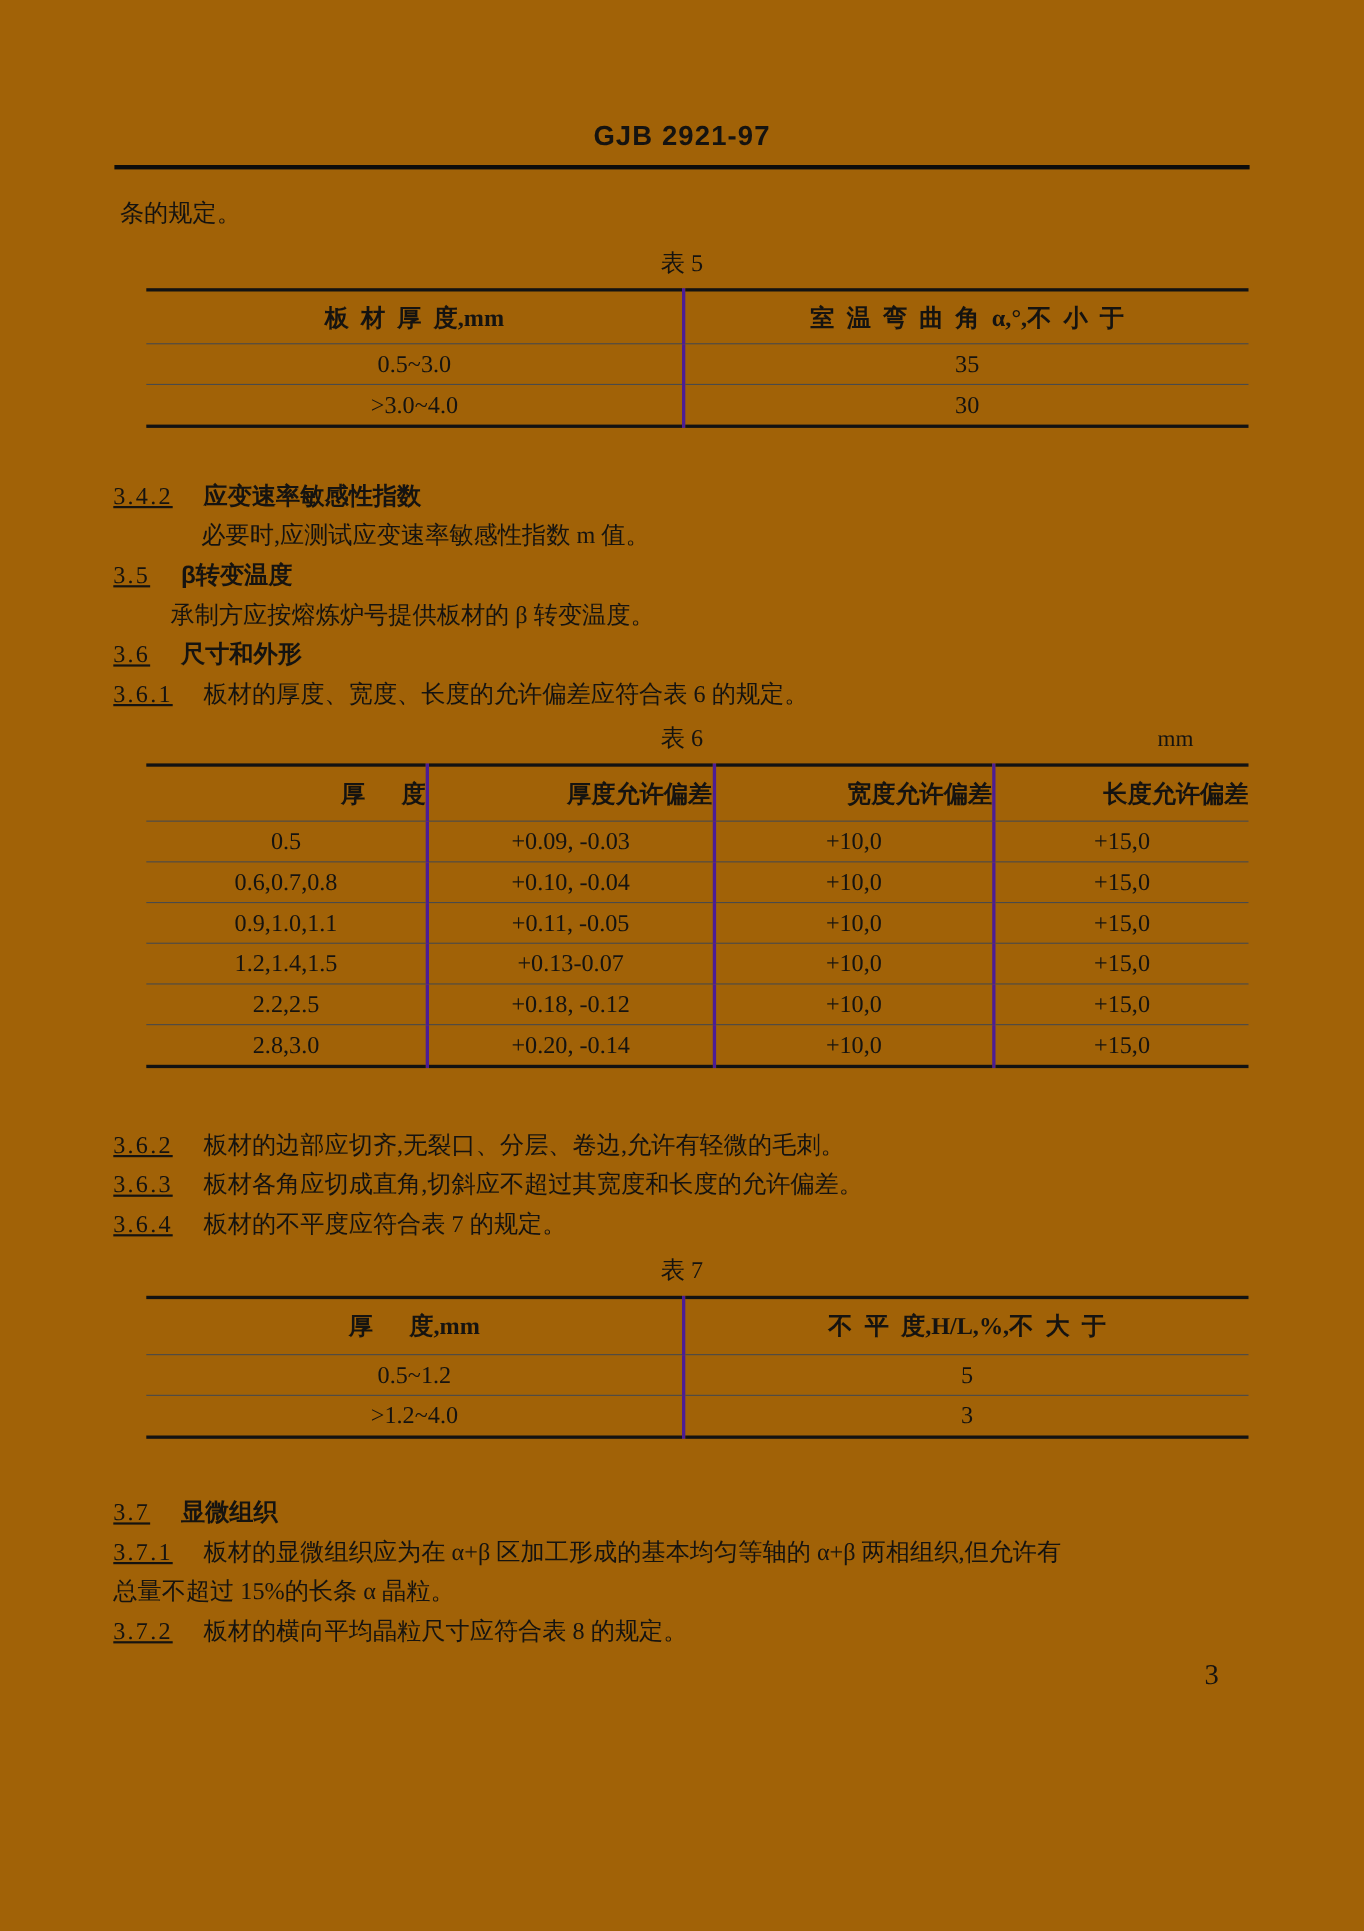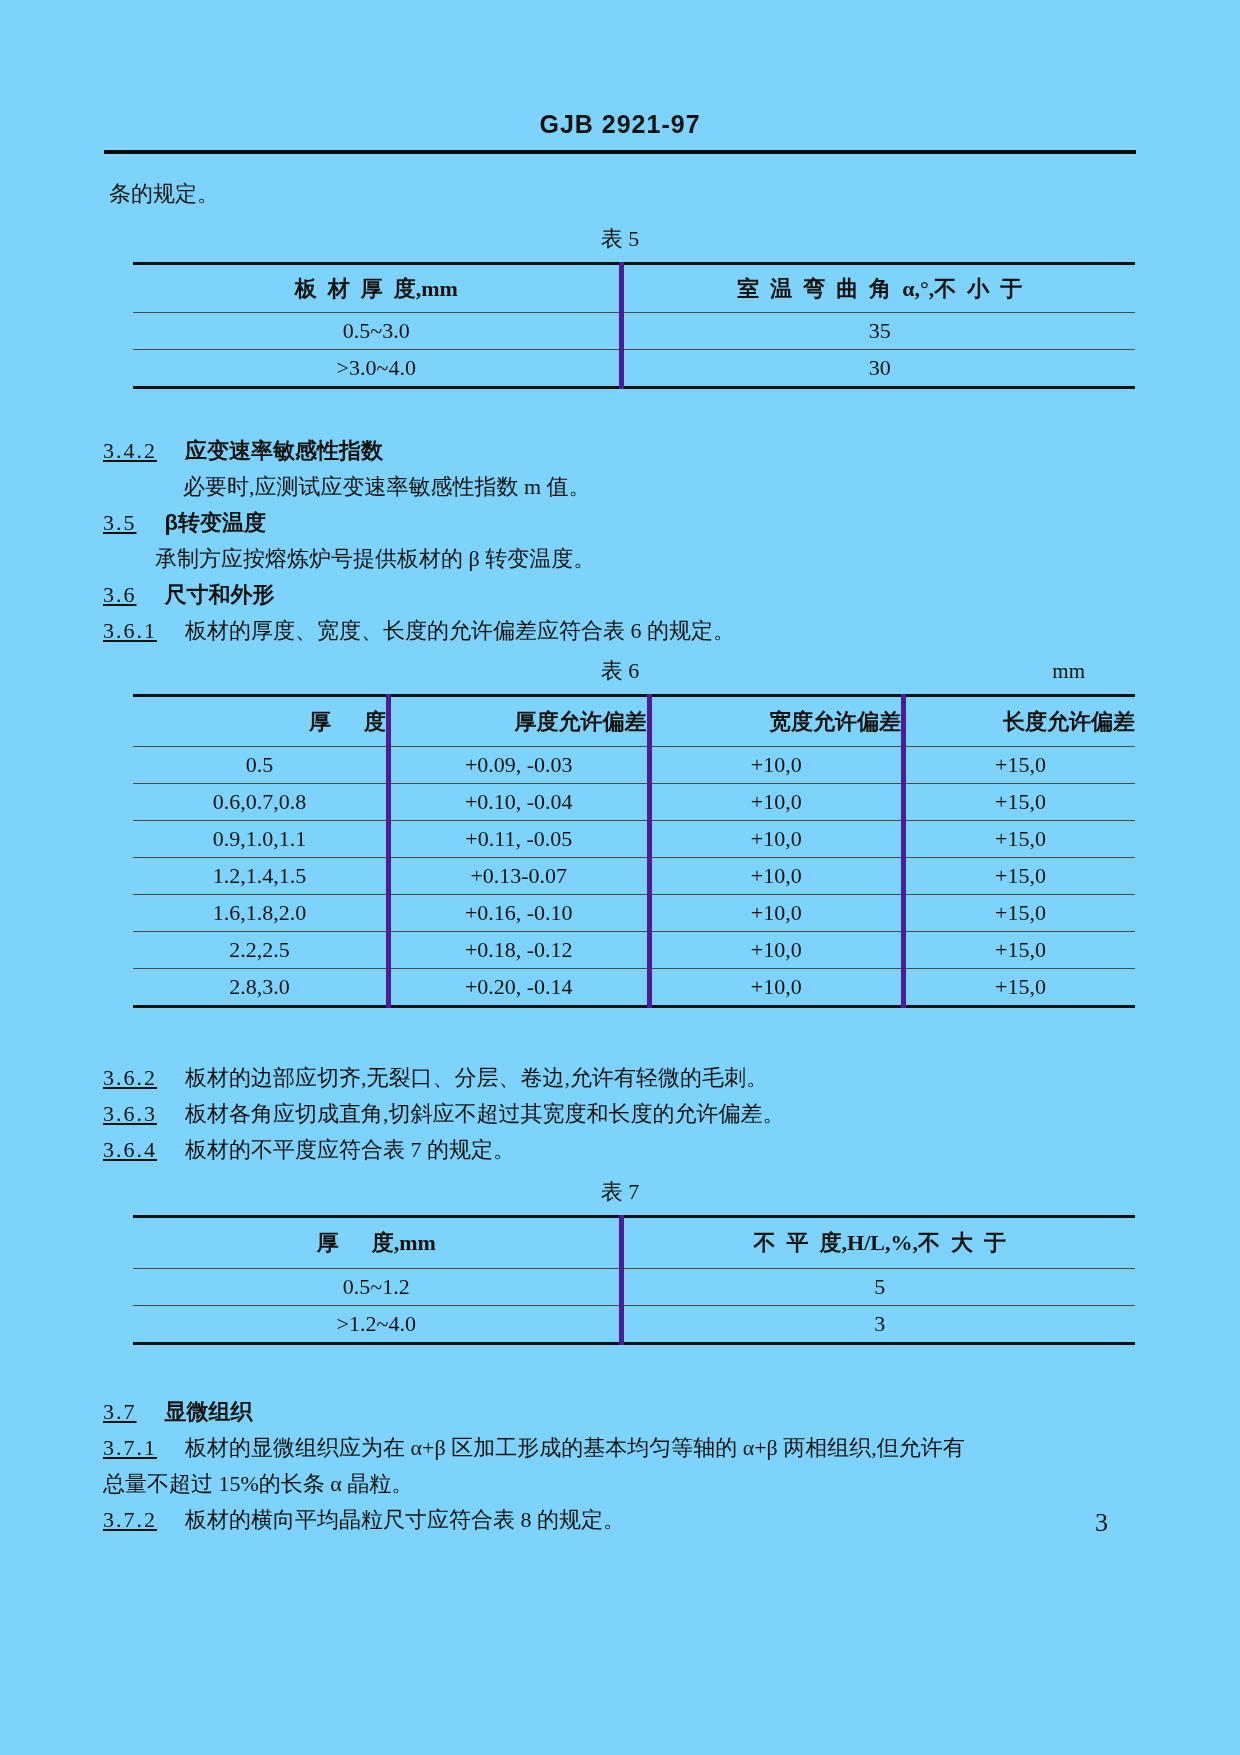--- a/index.html
+++ b/index.html
@@ -1,18 +1,18 @@
 <!DOCTYPE html>
 <html><head>
 <meta charset="utf-8">
 <style>
   html,body { margin:0; padding:0; background:#d9d9d9; }
   .page {
     position:relative; width:1240px; height:1755px; margin:0 auto;
-    background:#7dd3fc; color:#151310; overflow:hidden;
+    background:#a16207; color:#151310; overflow:hidden;
     font-family:"Liberation Serif","DejaVu Serif",serif;
   }
   .doc-number {
     padding-top:110px; text-align:center;
     font-family:"Liberation Sans","DejaVu Sans",sans-serif;
     font-weight:bold; font-size:25px; letter-spacing:1px;
   }
   .header-rule { width:1032px; height:4px; background:#0c0c0c; margin:11px 0 0 104px; }
   .content { margin:0 103px; font-size:22px; }
   .intro { margin:25px 0 0 6px; line-height:30px; }
@@ -23,21 +23,21 @@
   .cap-t7 { margin-top:9px; }
   .unit-label { position:absolute; right:52px; top:0; font-size:21px; }
 
   table.tbl {
     border-collapse:collapse; table-layout:fixed;
     margin-left:30px; width:1002px;
     border-top:3px solid #121212; border-bottom:3px solid #121212;
   }
   .tbl th, .tbl td { text-align:center; vertical-align:middle; font-size:22px; padding:0; white-space:pre; }
   .tbl th { font-weight:bold; }
-  .tbl th + th, .tbl td + td { border-left:5px solid #4c1d95; }
+  .tbl th + th, .tbl td + td { border-left:3px solid #4c1d95; }
   .tbl thead th { border-bottom:1px solid #4a4a4a; }
   .tbl tbody tr + tr td { border-top:1px solid #4a4a4a; }
   .t5 { margin-top:8px; }
   .t5 thead th { height:47px; }
   .t5 td { height:36px; }
   .t6 { margin-top:8px; }
   .t6 thead th { height:49px;text-align:right; }
   .t6 td { height:36px; }
   .t7 { margin-top:8px; }
   .t7 thead th { height:50px; }
@@ -146,26 +146,20 @@
           <td>+10,0</td>
           <td>+15,0</td>
         </tr>
         <tr>
           <td>1.2,1.4,1.5</td>
           <td>+0.13-0.07</td>
           <td>+10,0</td>
           <td>+15,0</td>
         </tr>
         <tr>
-          <td>1.6,1.8,2.0</td>
-          <td>+0.16, -0.10</td>
-          <td>+10,0</td>
-          <td>+15,0</td>
-        </tr>
-        <tr>
           <td>2.2,2.5</td>
           <td>+0.18, -0.12</td>
           <td>+10,0</td>
           <td>+15,0</td>
         </tr>
         <tr>
           <td>2.8,3.0</td>
           <td>+0.20, -0.14</td>
           <td>+10,0</td>
           <td>+15,0</td>

